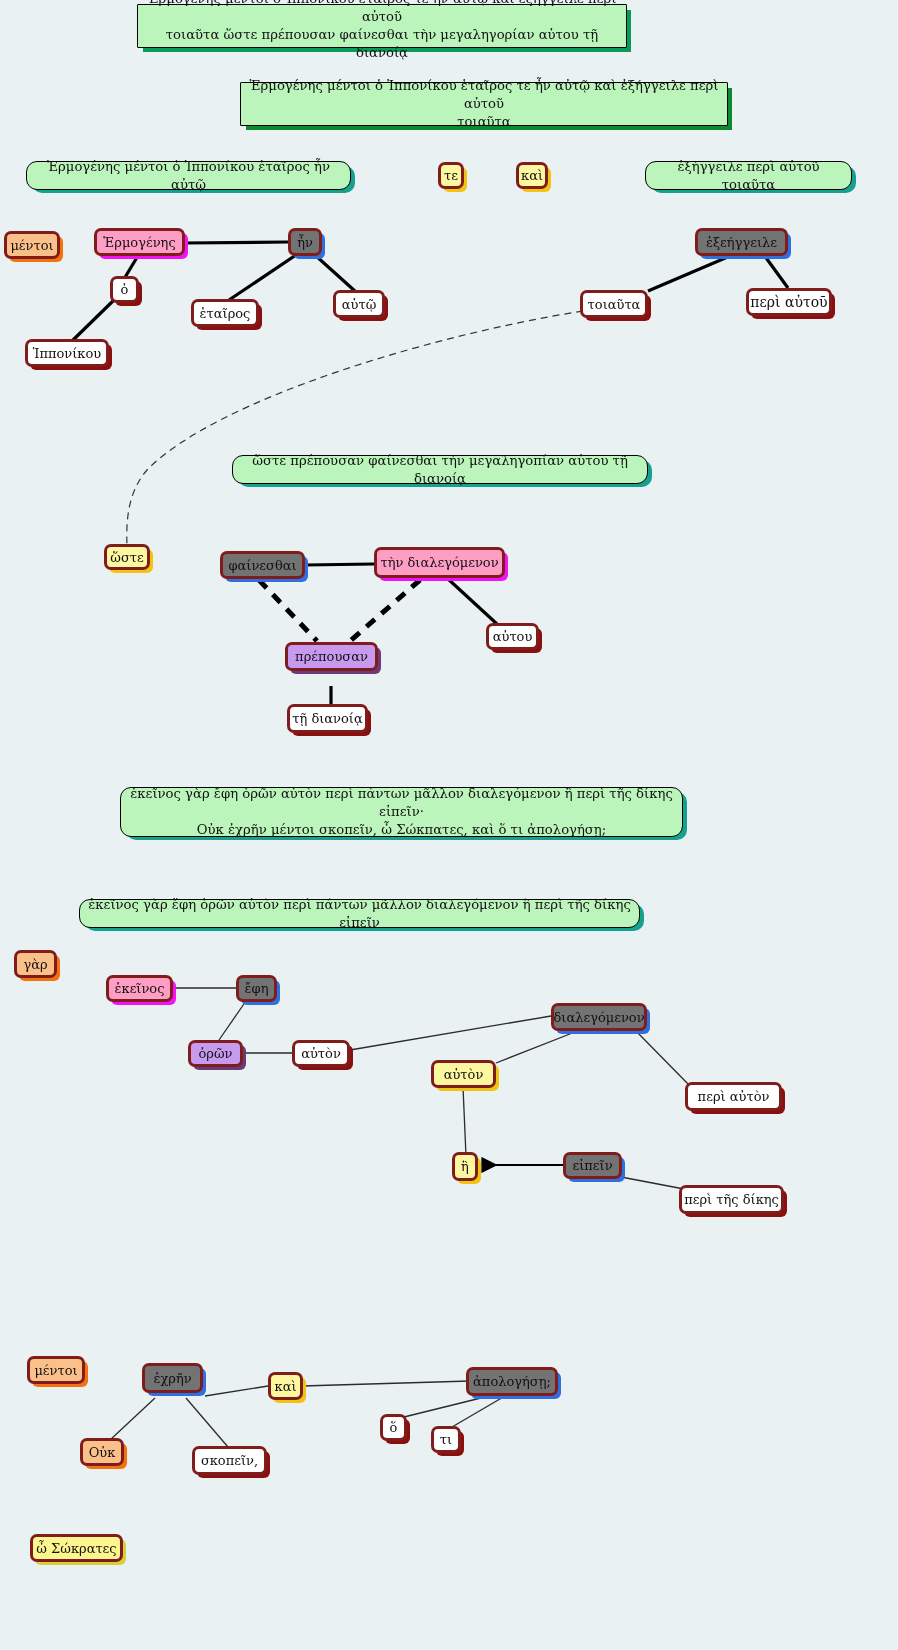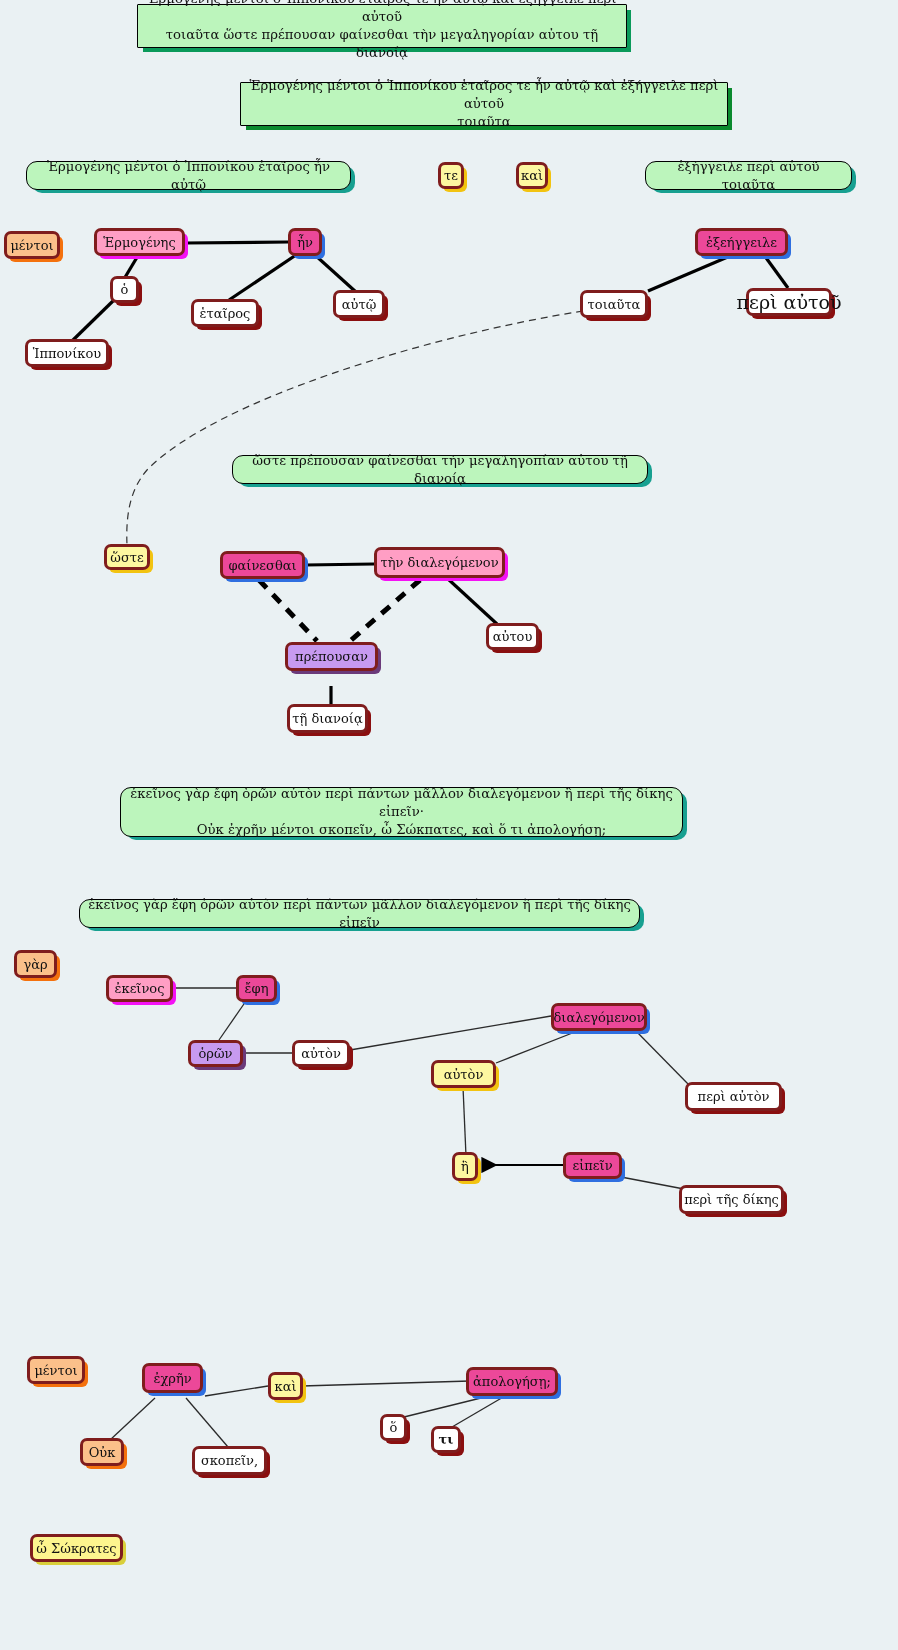--- a/index.html
+++ b/index.html
@@ -34,21 +34,21 @@
     box-sizing:border-box;
     border:3px solid #7f1d1d;
     border-radius:7px;
     display:flex;align-items:center;justify-content:center;
     white-space:nowrap;
     color:#111;
     padding:0 6px;
   }
   .n-white {background:#ffffff; box-shadow:4px 4px 0 -1px #8a0f0f;}
   .n-pink  {background:#ff9ec4; box-shadow:4px 4px 0 -1px #f412f4;}
-  .n-blue  {background:#ec4899; box-shadow:4px 4px 0 -1px #2f6fe0;}
+  .n-blue  {background:#737373; box-shadow:4px 4px 0 -1px #2f6fe0;}
   .n-orange{background:#fbc08a; box-shadow:4px 4px 0 -1px #f4710d;}
   .n-yellow{background:#fdf7a0; box-shadow:4px 4px 0 -1px #f2c310;}
   .n-yellow2{background:#fdf58e;box-shadow:4px 4px 0 -1px #d9cf3a;}
   .n-purple{background:#c79af0; box-shadow:4px 4px 0 -1px #6b3a7a;}
 </style>
 </head>
 <body>
 
 <div id="stage">
 
@@ -166,21 +166,21 @@
   </div>
   <div class="node n-white" style="left:333px;top:290px;width:52px;height:28px;font-size:13px;">
     <span>αὐτῷ</span>
   </div>
   <div class="node n-blue" style="left:695px;top:228px;width:93px;height:28px;font-size:13px;align-items:center;">
     <span>ἐξεήγγειλε</span>
   </div>
   <div class="node n-white" style="left:580px;top:290px;width:68px;height:28px;font-size:13px;">
     <span>τοιαῦτα</span>
   </div>
-  <div class="node n-white" style="left:746px;top:288px;width:86px;height:28px;font-size:19px;align-items:center;">
+  <div class="node n-white" style="left:746px;top:288px;width:86px;height:28px;font-size:14px;align-items:center;">
     <span>περὶ αὐτοῦ</span>
   </div>
 
   <div class="node n-yellow" style="left:104px;top:544px;width:46px;height:26px;font-size:13px;">
     <span>ὥστε</span>
   </div>
   <div class="node n-blue" style="left:220px;top:551px;width:85px;height:28px;font-size:13px;">
     <span>φαίνεσθαι</span>
   </div>
   <div class="node n-pink" style="left:374px;top:547px;width:131px;height:31px;font-size:13px;">
@@ -244,20 +244,20 @@
   </div>
   <div class="node n-yellow" style="left:268px;top:1372px;width:35px;height:28px;font-size:13px;">
     <span>καὶ</span>
   </div>
   <div class="node n-blue" style="left:466px;top:1367px;width:92px;height:29px;font-size:13px;">
     <span>ἀπολογήσῃ;</span>
   </div>
   <div class="node n-white" style="left:380px;top:1414px;width:27px;height:27px;font-size:13px;">
     <span>ὅ</span>
   </div>
-  <div class="node n-white" style="left:431px;top:1426px;width:30px;height:27px;font-size:13px;font-weight:bold;">
+  <div class="node n-white" style="left:431px;top:1426px;width:30px;height:27px;font-size:13px;">
     <span>τι</span>
   </div>
   <div class="node n-yellow2" style="left:30px;top:1534px;width:93px;height:28px;font-size:13px;">
     <span>ὦ Σώκρατες</span>
   </div>
 
 </div>
 
 </body></html>

